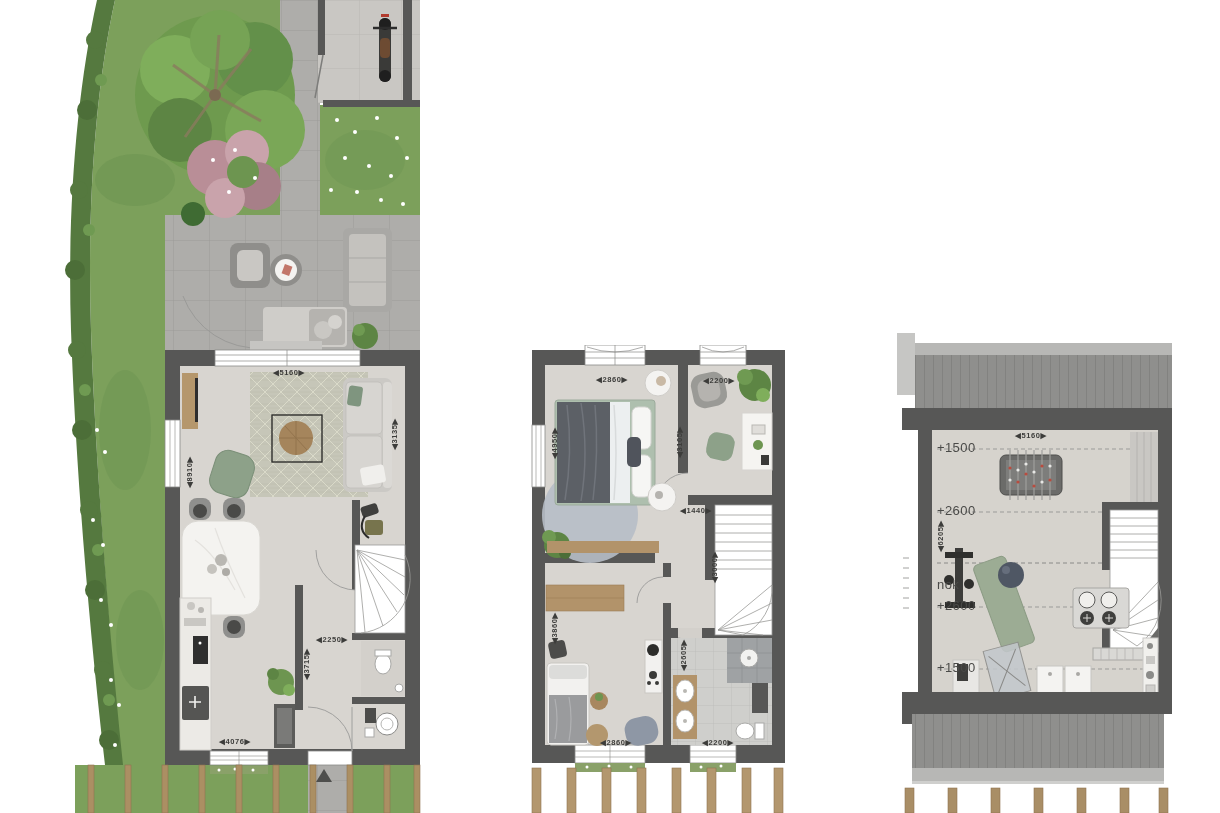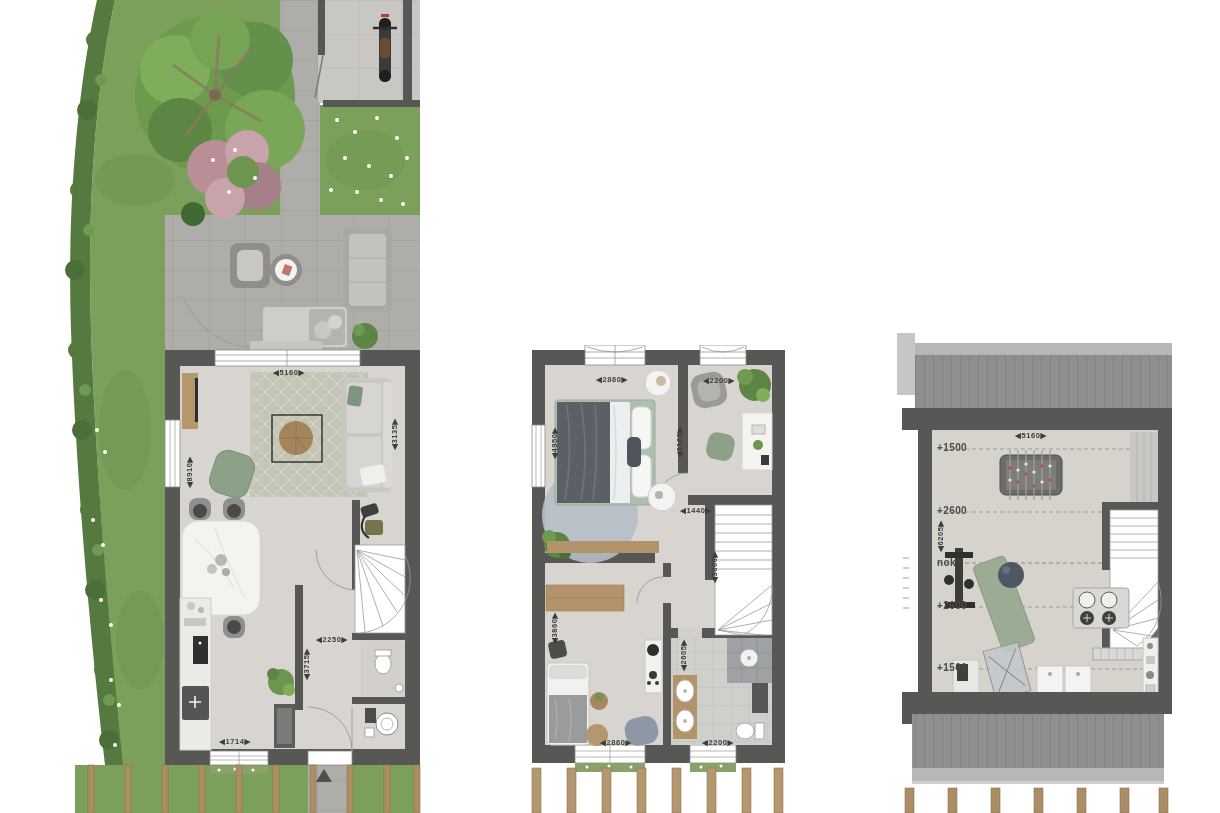--- a/index.html
+++ b/index.html
@@ -6,21 +6,21 @@
   #canvas{position:relative;width:1220px;height:813px;background:#ffffff;overflow:hidden;
           font-family:"Liberation Sans", sans-serif;}
   svg{position:absolute;display:block;}
   #svg-ground{left:65px;top:0;}
   #svg-first{left:515px;top:345px;}
   #svg-attic{left:897px;top:330px;}
   #dim-layer{position:absolute;left:0;top:0;width:1216px;height:813px;z-index:10;pointer-events:none;padding-left:48px;}
   .dim{position:absolute;transform:translate(-50%,-50%);font-size:7.5px;font-weight:bold;
        color:#3c3c3a;letter-spacing:0.6px;white-space:nowrap;}
   .dim.v{transform:translate(-50%,-50%) rotate(-90deg);}
-  .level{position:absolute;transform:translate(0,-50%);font-size:10px;font-weight:bold;
+  .level{position:absolute;transform:translate(0,-50%);font-size:13px;font-weight:normal;
        color:#4a4a48;letter-spacing:0.4px;white-space:nowrap;}
 </style>
 </head>
 <body>
 
 <div id="canvas">
 
 <svg id="svg-ground" width="365" height="813" viewBox="0 0 365 813">
   <defs>
     <pattern id="pave" width="36" height="30" patternUnits="userSpaceOnUse">
@@ -577,32 +577,32 @@
     <rect x="262" y="458" width="9" height="25"></rect>
   </g>
 </svg>
 
 <div id="dim-layer">
       <div class="dim" style="left: 289px; top: 372px;">◀5160▶</div>
       <div class="dim v" style="left: 394px; top: 434px;">◀3135▶</div>
       <div class="dim v" style="left: 189px; top: 472px;">◀8910▶</div>
       <div class="dim" style="left: 332px; top: 639px;">◀2250▶</div>
       <div class="dim v" style="left: 306px; top: 664px;">◀3715▶</div>
-      <div class="dim" style="left: 235px; top: 741px;">◀1714▶</div>
+      <div class="dim" style="left: 235px; top: 741px;">◀4076▶</div>
       <div class="dim" style="left: 612px; top: 379px;">◀2860▶</div>
       <div class="dim" style="left: 719px; top: 380px;">◀2200▶</div>
       <div class="dim v" style="left: 554px; top: 443px;">◀4950▶</div>
       <div class="dim v" style="left: 679px; top: 442px;">◀3105▶</div>
       <div class="dim" style="left: 696px; top: 510px;">◀1440▶</div>
       <div class="dim v" style="left: 714px; top: 567px;">◀3000▶</div>
       <div class="dim v" style="left: 554px; top: 628px;">◀3860▶</div>
       <div class="dim v" style="left: 683px; top: 655px;">◀2605▶</div>
       <div class="dim" style="left: 616px; top: 742px;">◀2860▶</div>
       <div class="dim" style="left: 718px; top: 742px;">◀2200▶</div>
       <div class="dim" style="left: 1031px; top: 435px;">◀5160▶</div>
       <div class="dim v" style="left: 940px; top: 536px;">◀6205▶</div>
       <div class="level" style="left: 937px; top: 447px;">+1500</div>
       <div class="level" style="left: 937px; top: 510px;">+2600</div>
-      <div class="level" style="left: 937px; top: 562px;">nok</div>
+      <div class="level" style="left: 937px; top: 584px;">nok</div>
       <div class="level" style="left: 937px; top: 605px;">+2600</div>
       <div class="level" style="left: 937px; top: 667px;">+1500</div>
     </div>
 </div>
 
 </body></html>

